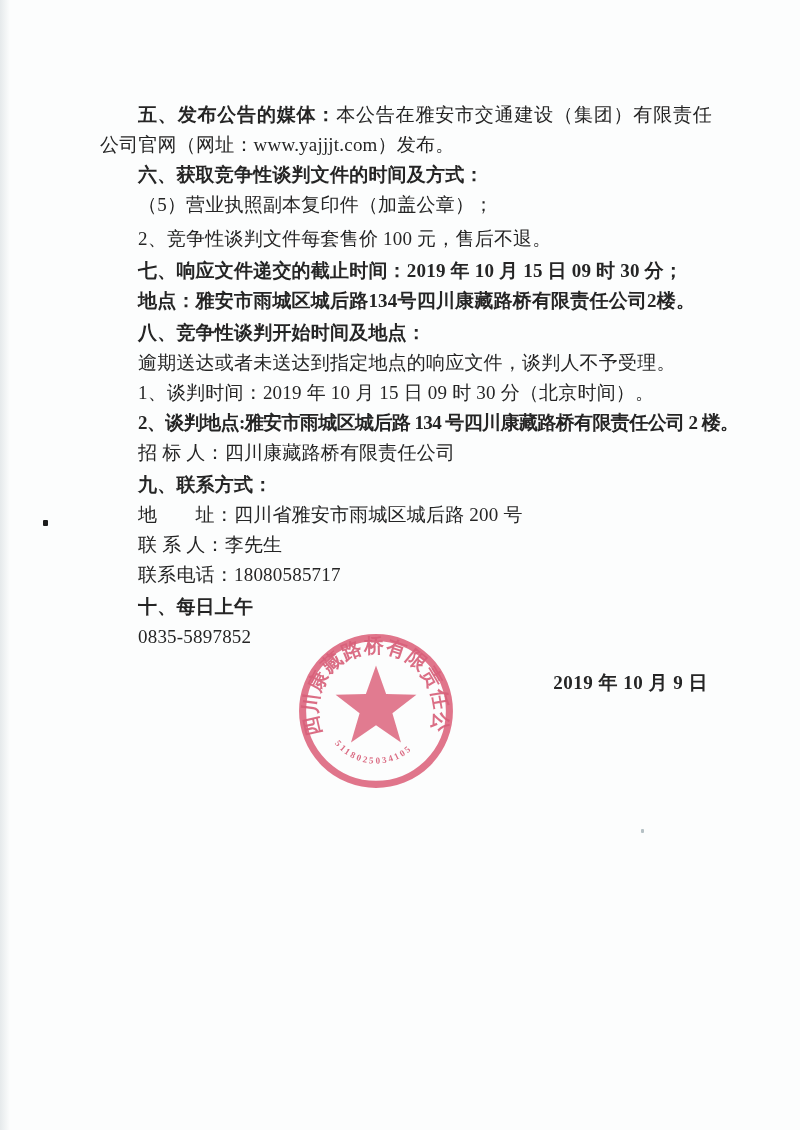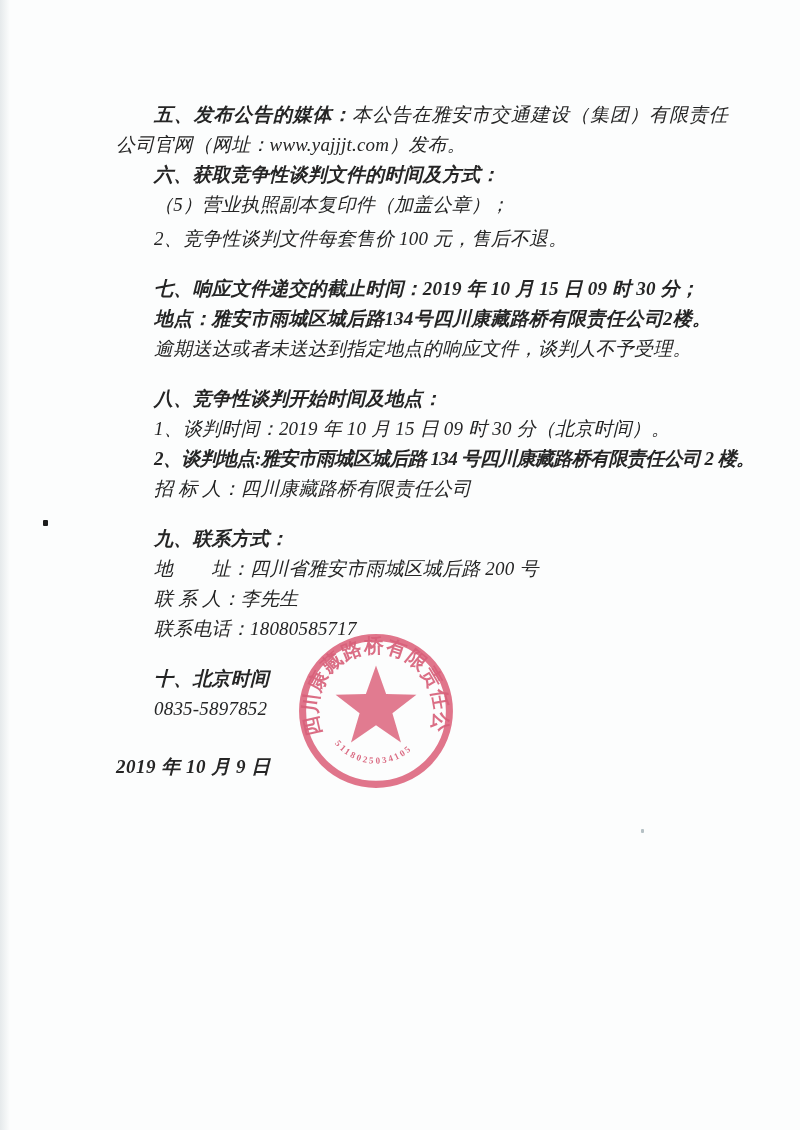--- a/index.html
+++ b/index.html
@@ -10,37 +10,38 @@
     overflow:hidden;
     font-family:"Liberation Serif","DejaVu Serif",serif;
     color:#252525;
   }
   .scan-edge {
     position:absolute; left:0; top:0; bottom:0; width:10px;
     background:linear-gradient(to right, rgba(150,165,172,.22), rgba(150,165,172,0));
     pointer-events:none;
   }
   .content {
-    position:absolute; left:116px; top:100px; width:612px;font-style:italic;
+    position:absolute; left:100px; top:100px; width:612px;
   }
   .para {
     margin:0;
     font-size:19px;
     line-height:30px;
     text-indent:2em;
     text-align:justify;
     letter-spacing:0.2px;
   }
   .bold { font-weight:bold; }
   .m4 { margin-top:4px; }
-  .m6 { margin-top:20px; }
+  .m6 { margin-top:2px; }
   .nowrap { white-space:nowrap; text-align:left; }
   .tight { letter-spacing:-0.6px; }
   .date-line {
-    margin-top:28px;
+    margin-top:16px;
+    text-align:right;
     text-indent:0;
     padding-right:4px;
     font-weight:bold;
     letter-spacing:0.5px;
   }
   .stamp {
     position:absolute; left:295px; top:630px;
     width:162px; height:162px;
     mix-blend-mode:multiply;
     opacity:0.9;
@@ -71,36 +72,36 @@
 
     <p class="para nowrap">（5）营业执照副本复印件（加盖公章）；</p>
 
     <p class="para nowrap m4">2、竞争性谈判文件每套售价 100 元，售后不退。</p>
 
 
     <p class="para bold nowrap m6">七、响应文件递交的截止时间：2019 年 10 月 15 日 09 时 30 分；</p>
 
     <p class="para bold nowrap">地点：雅安市雨城区城后路134号四川康藏路桥有限责任公司2楼。</p>
 
+    <p class="para bold nowrap m6">八、竞争性谈判开始时间及地点：</p>
+
     <p class="para nowrap">逾期送达或者未送达到指定地点的响应文件，谈判人不予受理。</p>
-
-    <p class="para bold nowrap m6">八、竞争性谈判开始时间及地点：</p>
 
     <p class="para nowrap">1、谈判时间：2019 年 10 月 15 日 09 时 30 分（北京时间）。</p>
 
     <p class="para bold nowrap tight">2、谈判地点:雅安市雨城区城后路 134 号四川康藏路桥有限责任公司 2 楼。</p>
 
     <p class="para nowrap"><span>招 标 人：</span><span>四川康藏路桥有限责任公司</span></p>
 
     <p class="para bold nowrap m6">九、联系方式：</p>
     <p class="para nowrap"><span>地　　址：</span><span>四川省雅安市雨城区城后路 200 号</span></p>
     <p class="para nowrap"><span>联 系 人：</span><span>李先生</span></p>
     <p class="para nowrap"><span>联系电话：</span><span>18080585717</span></p>
 
-    <p class="para bold nowrap m6">十、北京时间</p>
+    <p class="para bold nowrap m6">十、每日上午</p>
 
     <p class="para nowrap">0835-5897852</p>
 
     <p class="para date-line">2019 年 10 月 9 日</p>
   </div>
 
   <div class="stamp">
     <svg viewBox="0 0 160 160" width="162" height="162">
       <circle cx="80" cy="80" r="72.5" fill="none" stroke="#dd5a74" stroke-width="7" stroke-opacity="0.92"></circle>
       <path id="sealTopArc" d="M 27.4 104.5 A 58 58 0 1 1 132.6 104.5" fill="none"></path>

